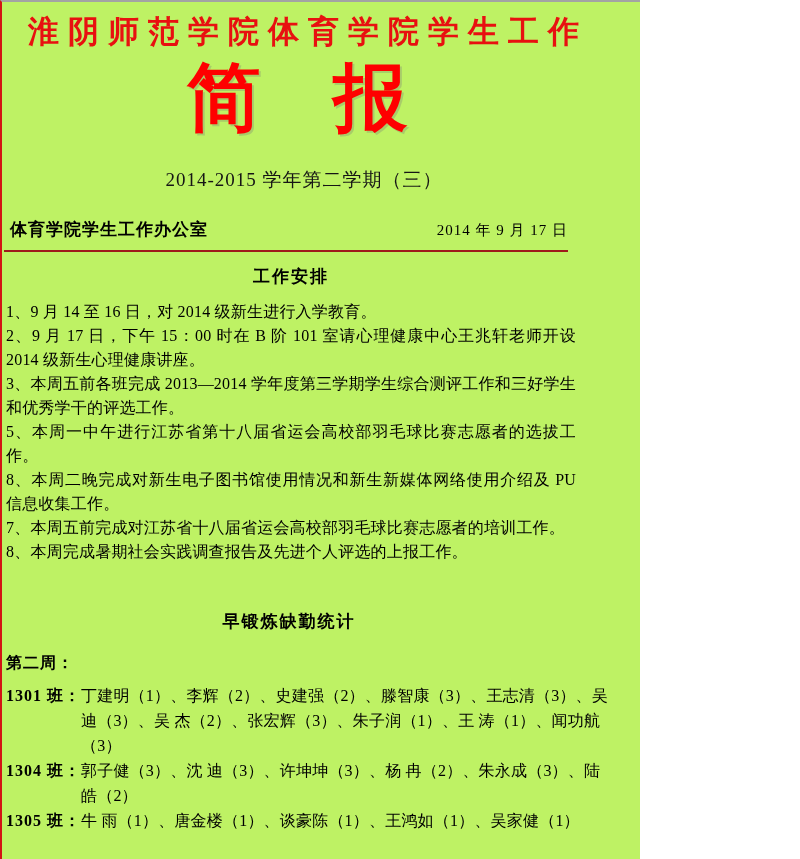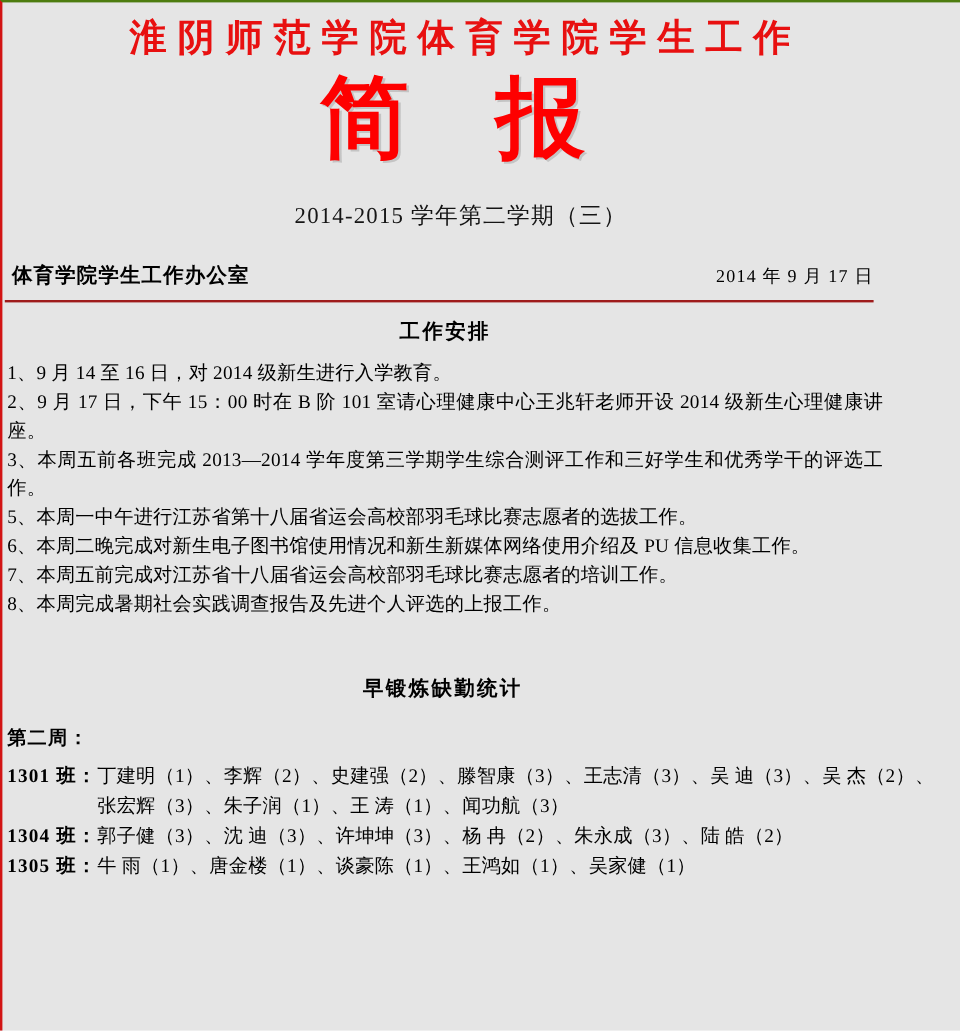--- a/index.html
+++ b/index.html
@@ -11,26 +11,26 @@
     width: 800px;
     height: 859px;
     font-family: "Liberation Serif", "DejaVu Serif", serif;
     color: #000000;
     overflow: hidden;
   }
 
   
   #page {
     position: relative;
-    width: 800px;
+    width: 640px;
     height: 859px;
     box-sizing: border-box;
-    border-top: 2px solid #4d7c0f;
+    border-top: 2px solid #a3a3a3;
     border-left: 2px solid #d21414;
-    background: #e5e5e5;
+    background: #bef264;
   }
 
   .inner {
     position: relative;
     padding: 0;
   }
 
   
   .banner-title {
     color: #e81010;
@@ -166,21 +166,21 @@
 
     <div class="divider"></div>
 
     <div class="section-heading">工作安排</div>
 
     <div class="items">
       <p class="item">1、9 月 14 至 16 日，对 2014 级新生进行入学教育。</p>
       <p class="item">2、9 月 17 日，下午 15：00 时在 B 阶 101 室请心理健康中心王兆轩老师开设 2014 级新生心理健康讲座。</p>
       <p class="item">3、本周五前各班完成 2013—2014 学年度第三学期学生综合测评工作和三好学生和优秀学干的评选工作。</p>
       <p class="item">5、本周一中午进行江苏省第十八届省运会高校部羽毛球比赛志愿者的选拔工作。</p>
-      <p class="item">6、本周二晚完成对新生电子图书馆使用情况和新生新媒体网络使用介绍及 PU 信息收集工作。</p>
+      <p class="item">8、本周二晚完成对新生电子图书馆使用情况和新生新媒体网络使用介绍及 PU 信息收集工作。</p>
       <p class="item">7、本周五前完成对江苏省十八届省运会高校部羽毛球比赛志愿者的培训工作。</p>
       <p class="item">8、本周完成暑期社会实践调查报告及先进个人评选的上报工作。</p>
     </div>
 
     <div class="attendance-heading">早锻炼缺勤统计</div>
 
     <div class="week-label">第二周：</div>
 
     <div class="class-rows">
       <div class="class-row">

